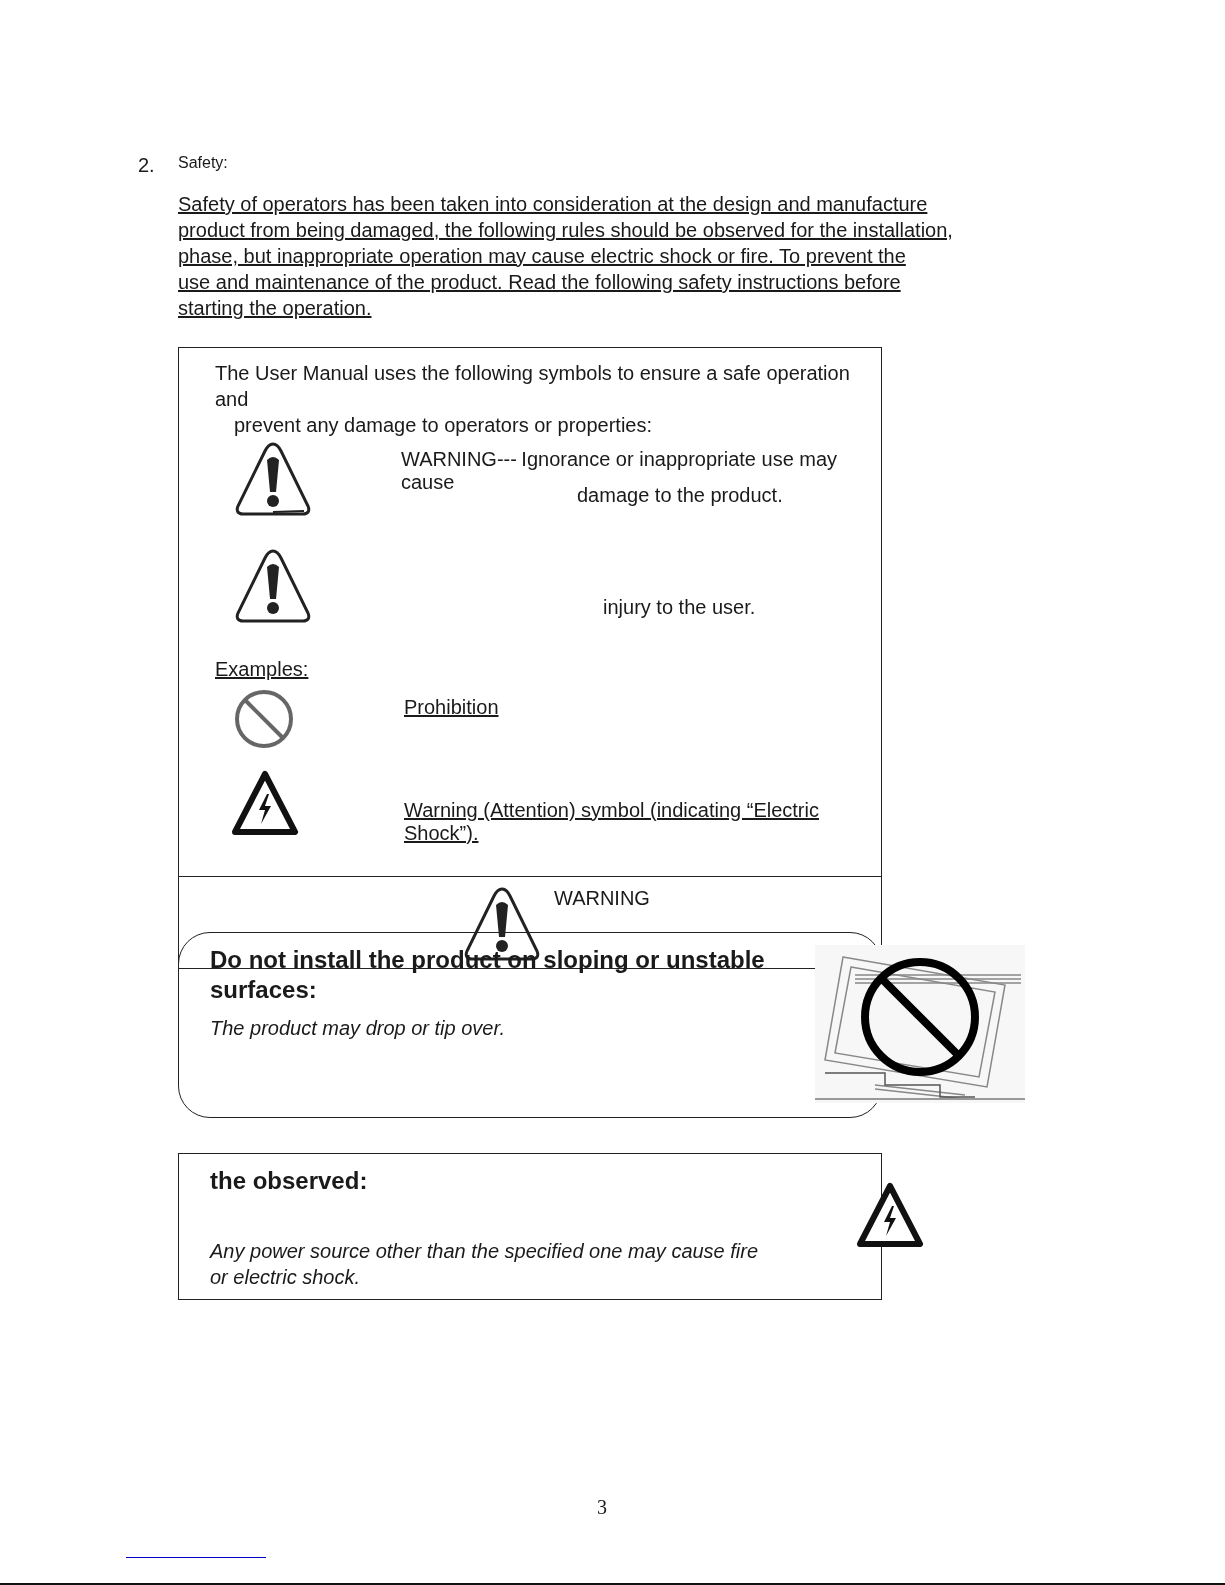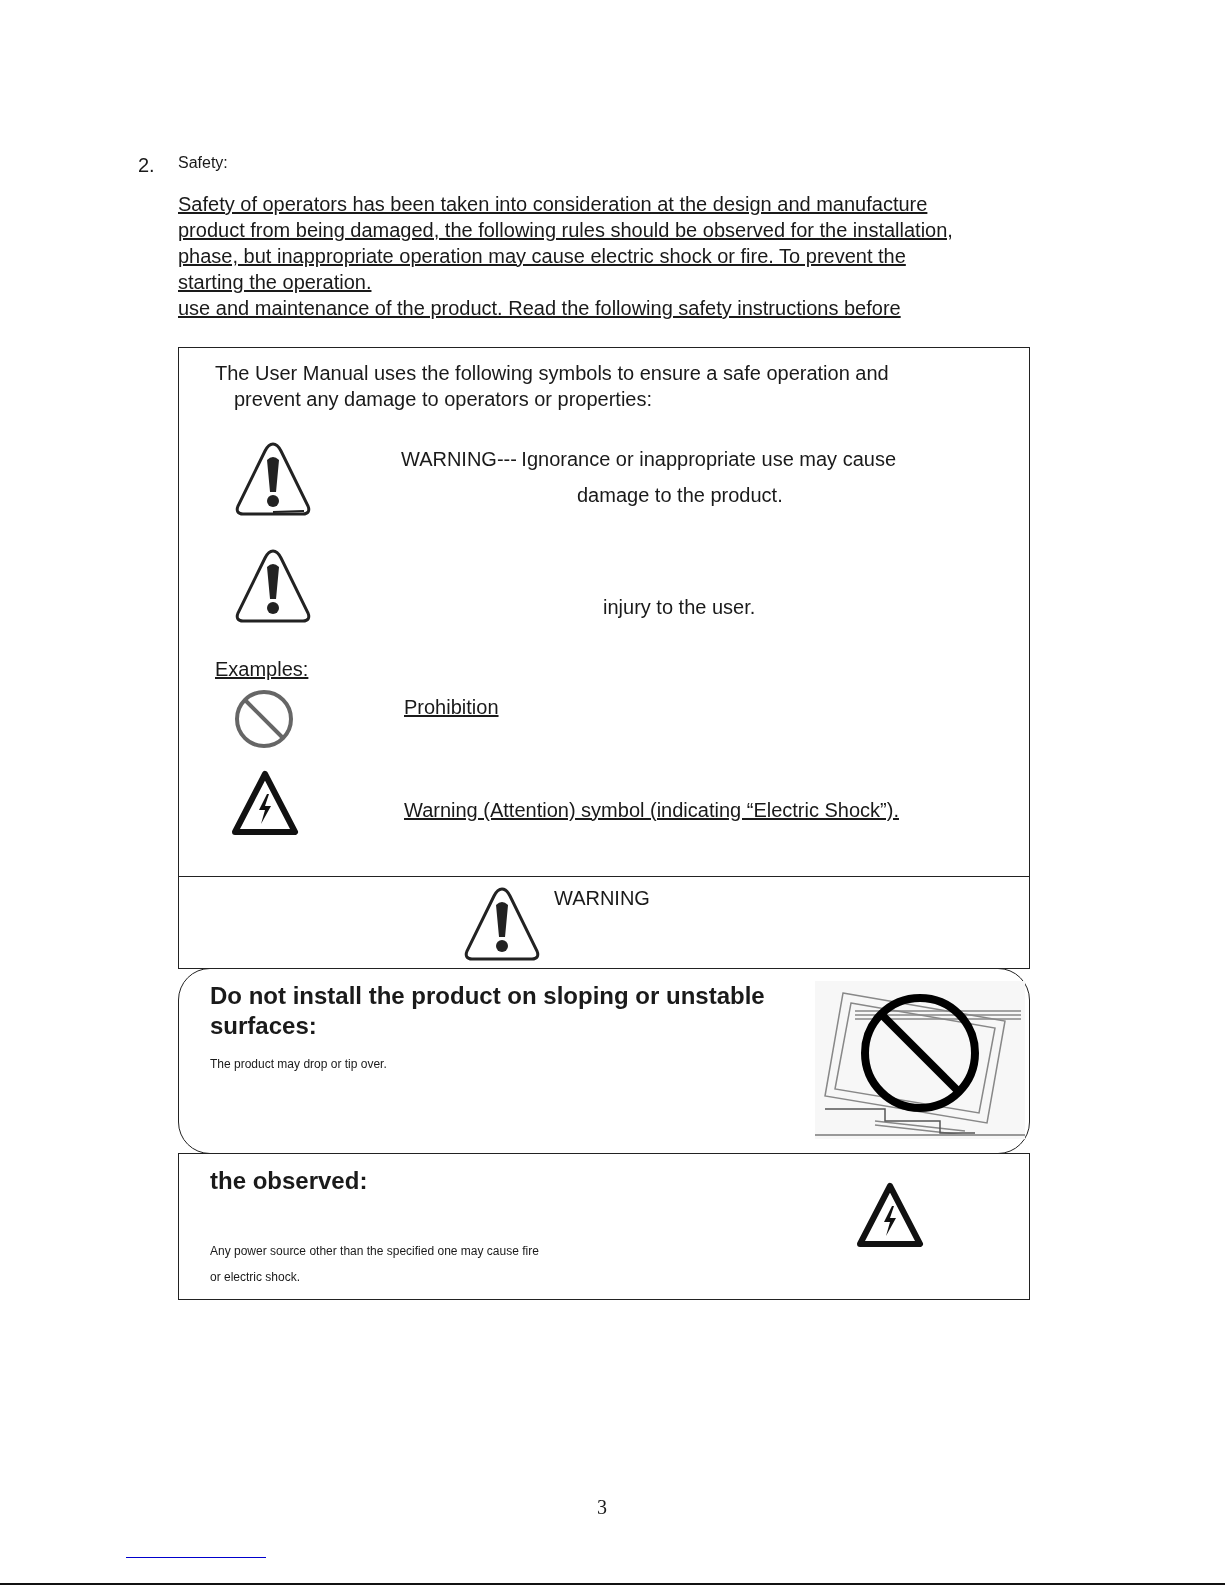--- a/index.html
+++ b/index.html
@@ -4,53 +4,53 @@
 <style>
   html, body { margin: 0; padding: 0; background: #ffffff; }
   body { width: 1225px; height: 1585px; position: relative; overflow: hidden;
          font-family: "Liberation Sans", sans-serif; color: #1a1a1a; }
   .abs { position: absolute; }
   .sec-num { left: 138px; top: 154px; font-size: 20px; }
   .sec-title { left: 178px; top: 154px; font-size: 16px; }
   .intro { left: 178px; top: 191px; width: 864px; font-size: 20px; line-height: 26px; text-align: justify; }
   .intro p { margin: 0; text-decoration: underline; }
 
-  .box { left: 178px; width: 852px; border: 1px solid #222; box-sizing: border-box; }
+  .box { left: 178px; width: 704px; border: 1px solid #222; box-sizing: border-box; }
   .box1 { top: 347px; height: 530px; }
   .box2 { top: 876px; height: 93px; }
-  .box3 { top: 968px; height: 186px; border-radius: 32px; }
+  .box3 { top: 932px; height: 186px; border-radius: 32px; }
   .box4 { top: 1153px; height: 147px; }
 
   .t20 { font-size: 20px; text-decoration: underline; }
   .legend-intro { left: 36px; top: 12px; line-height: 26px; font-size: 20px; }
   .legend-intro .l2 { padding-left: 19px; }
 
   .big-label { font-size: 20px; }
   .desc { font-size: 20px; }
 
   .icon { position: absolute; }
   .bold-h { font-weight: bold; font-size: 24px; line-height: 30px; }
-  .body20 { font-size: 12px; line-height: 26px; }
+  .body20 { font-size: 20px; line-height: 26px; font-style: italic; }
 
   .page-num { left: 597px; top: 1496px; font-family: "Liberation Serif", serif; font-size: 20px; }
   .link-line { left: 126px; top: 1557px; width: 140px; height: 1px; background: #0000cc; }
   .bottom-rule { left: 0; top: 1583px; width: 1225px; height: 2px; background: #111; }
 </style>
 </head>
 <body>
 
 <div class="abs sec-num">2.</div>
 <div class="abs sec-title">Safety:</div>
 
 <div class="abs intro">
   <p>Safety of operators has been taken into consideration at the design and manufacture</p>
   <p>product from being damaged, the following rules should be observed for the installation,</p>
   <p>phase, but inappropriate operation may cause electric shock or fire.   To prevent the</p>
+  <p>use and maintenance of the product.   Read the following safety instructions before</p>
   <p style="text-align:left">starting the operation.</p>
-  <p>use and maintenance of the product.   Read the following safety instructions before</p>
 </div>
 
 <div class="abs box box1">
   <div class="abs legend-intro">
     <div>The User Manual uses the following symbols to ensure a safe operation and</div>
     <div class="l2">prevent any damage to operators or properties:</div>
   </div>
 
   <svg class="icon" style="left:54px; top:92px;" width="80" height="78" viewBox="0 0 80 78">
     <path d="M40 4 C44 4 46 7 48 11 L75 66 C77 71 75 74 70 74 L10 74 C5 74 3 71 5 66 L32 11 C34 7 36 4 40 4 Z" fill="#fff" stroke="#222" stroke-width="3"></path>

